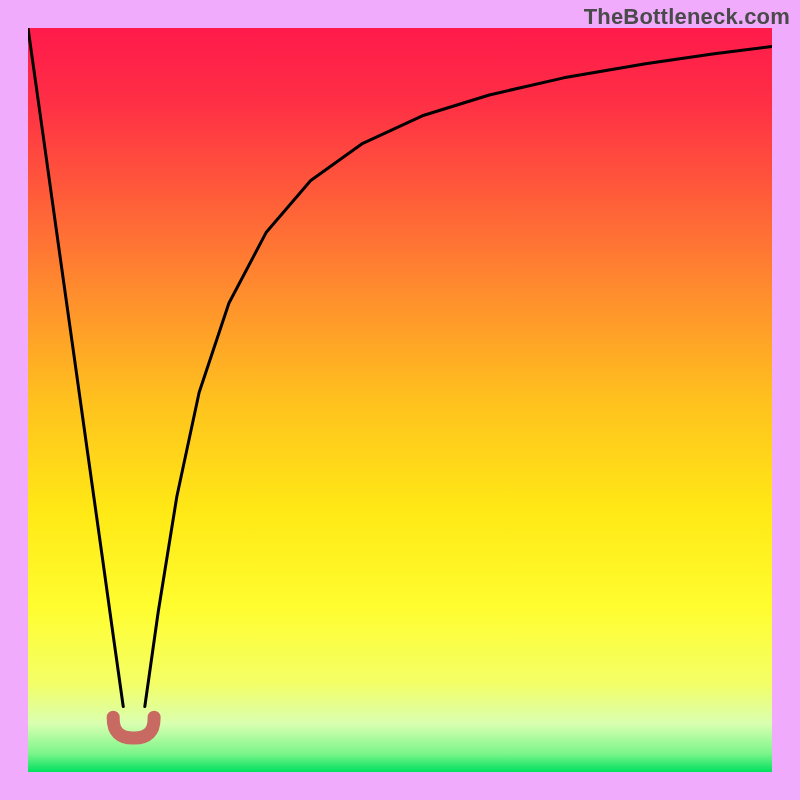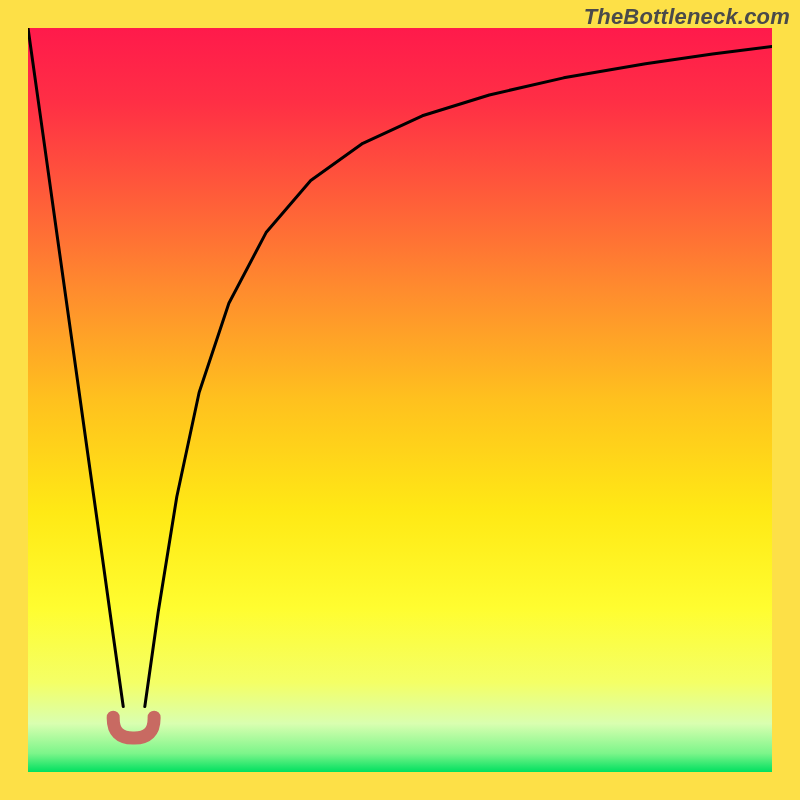--- a/index.html
+++ b/index.html
@@ -10,22 +10,21 @@
     overflow: hidden;
     background: #000;
     font-family: Arial, Helvetica, sans-serif;
   }
   .frame {
     position: absolute;
     left: 0;
     top: 0;
     width: 800px;
     height: 800px;
-    background: #fde047;
-    font-style: italic;
+    background: #f0abfc;
   }
   .plot {
     position: absolute;
     left: 28px;
     top: 28px;
     width: 744px;
     height: 744px;
     overflow: hidden;
   }
   .watermark {

